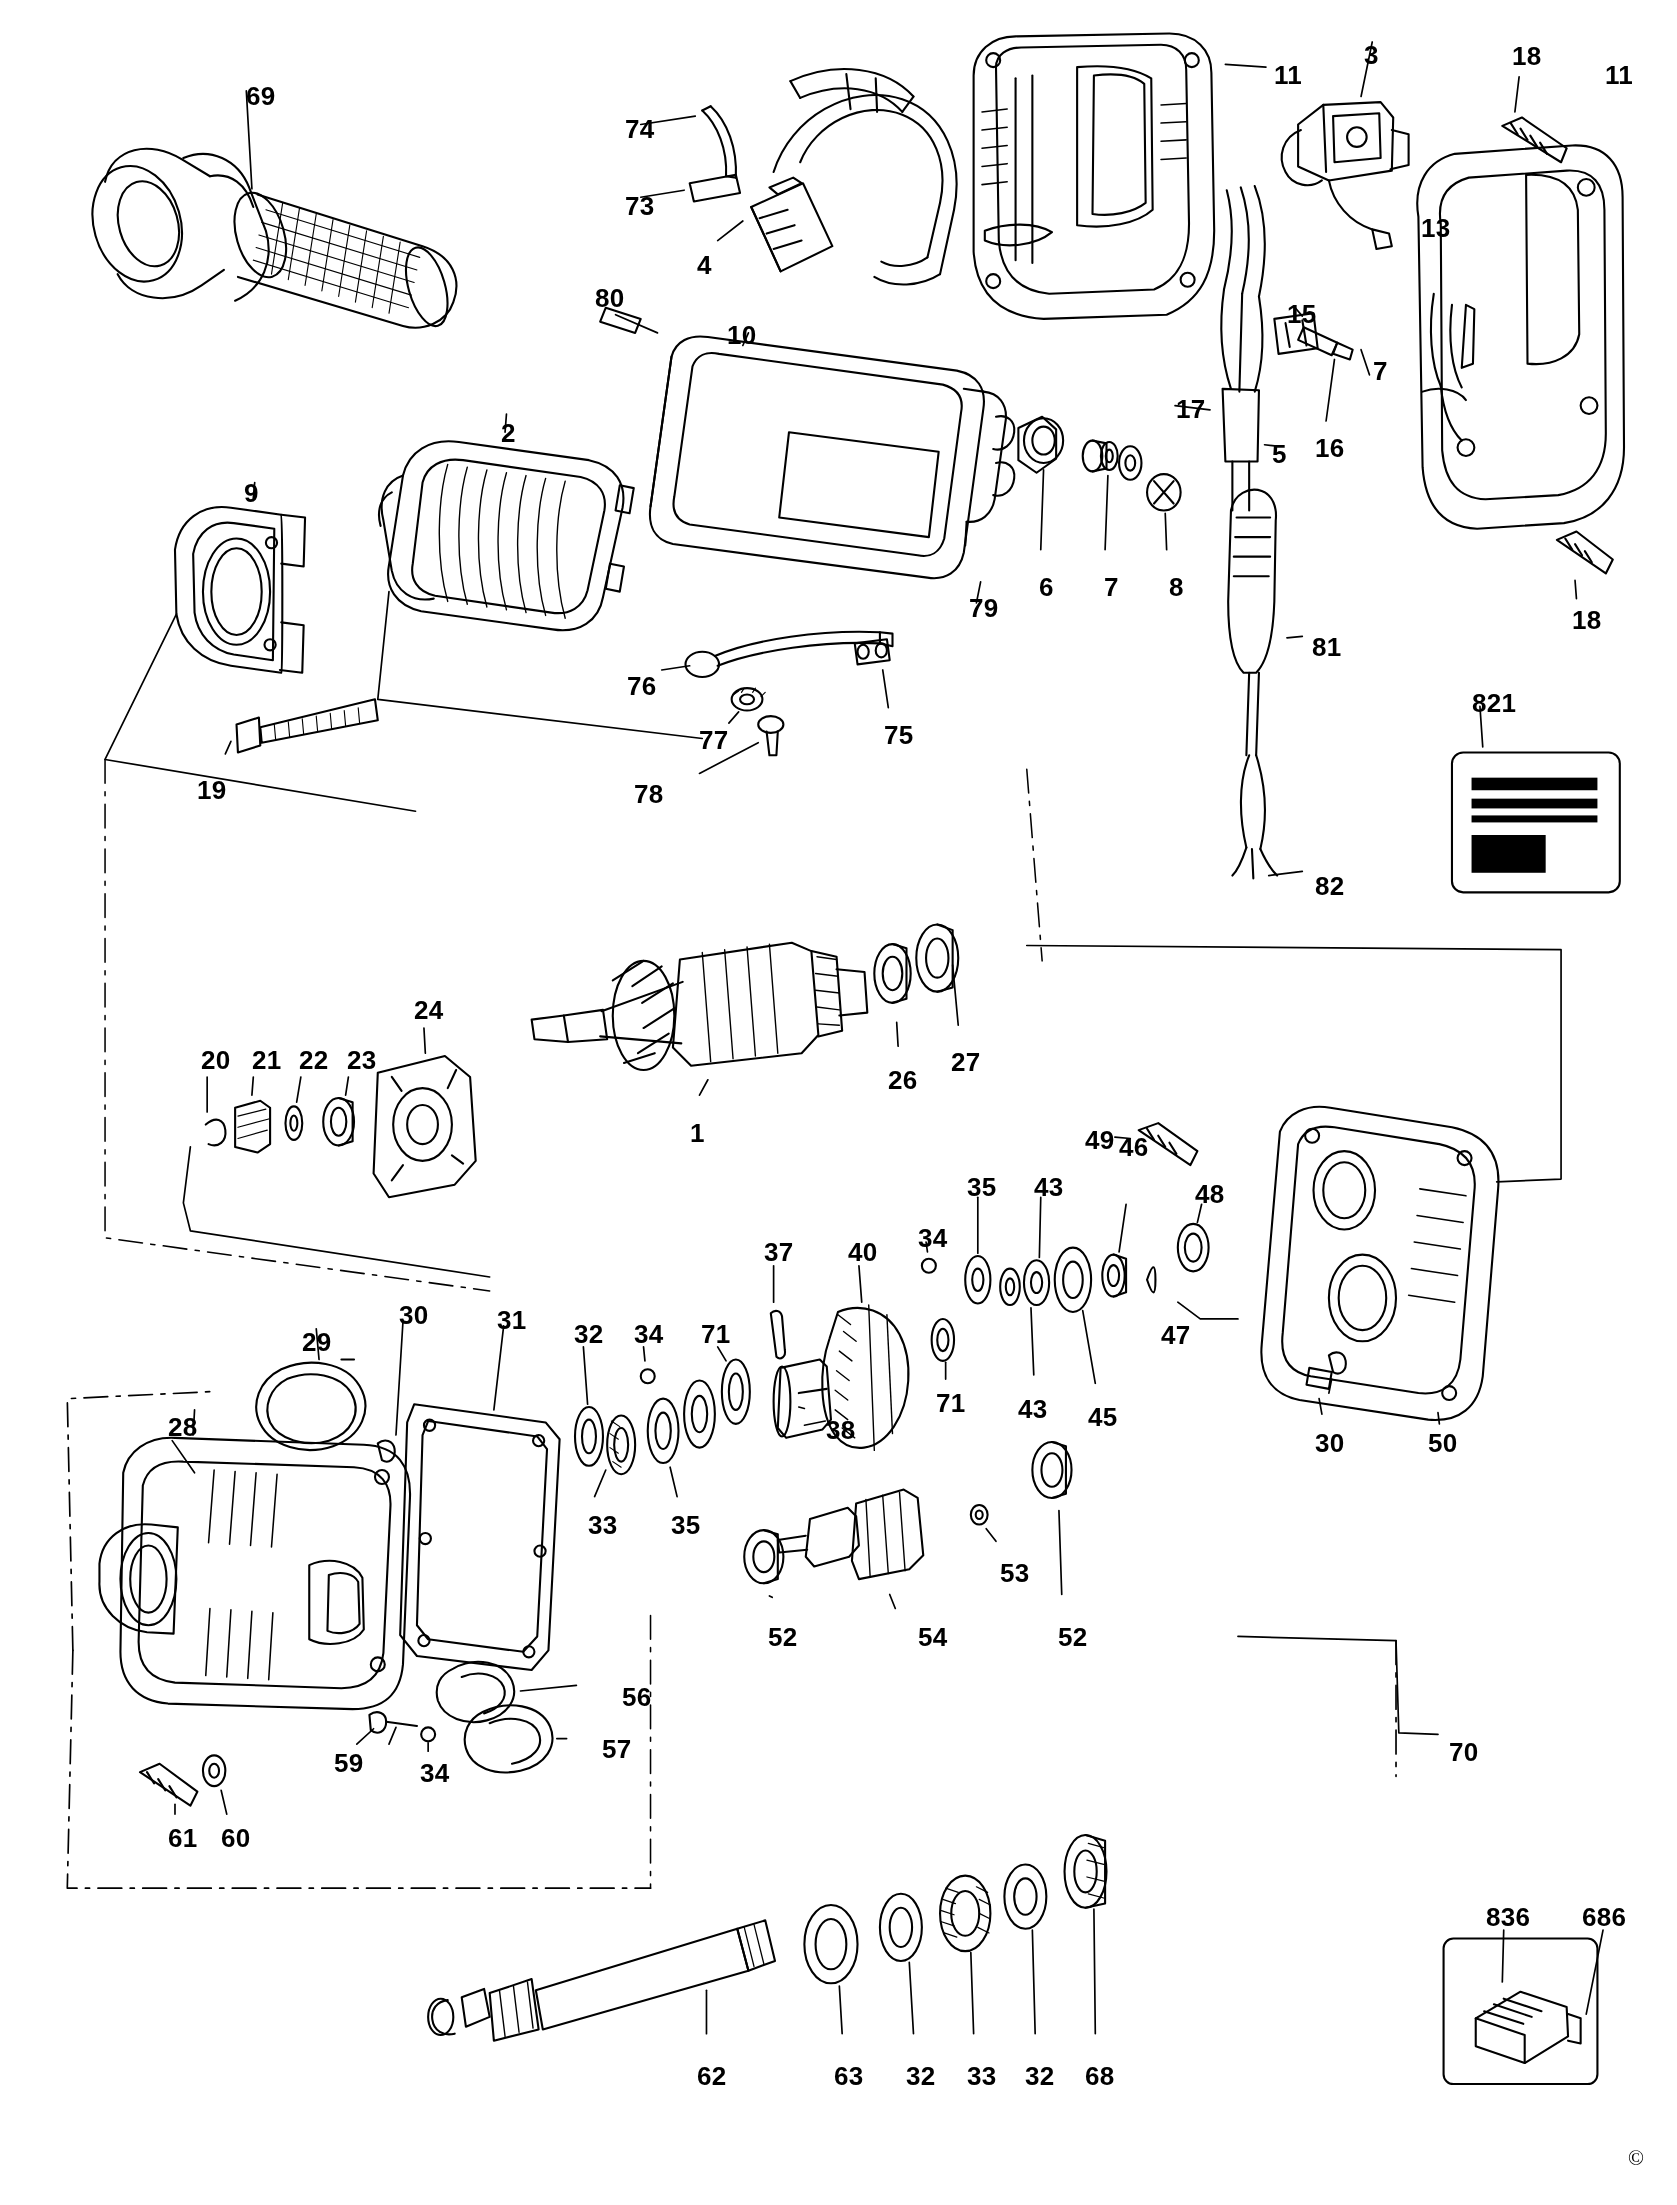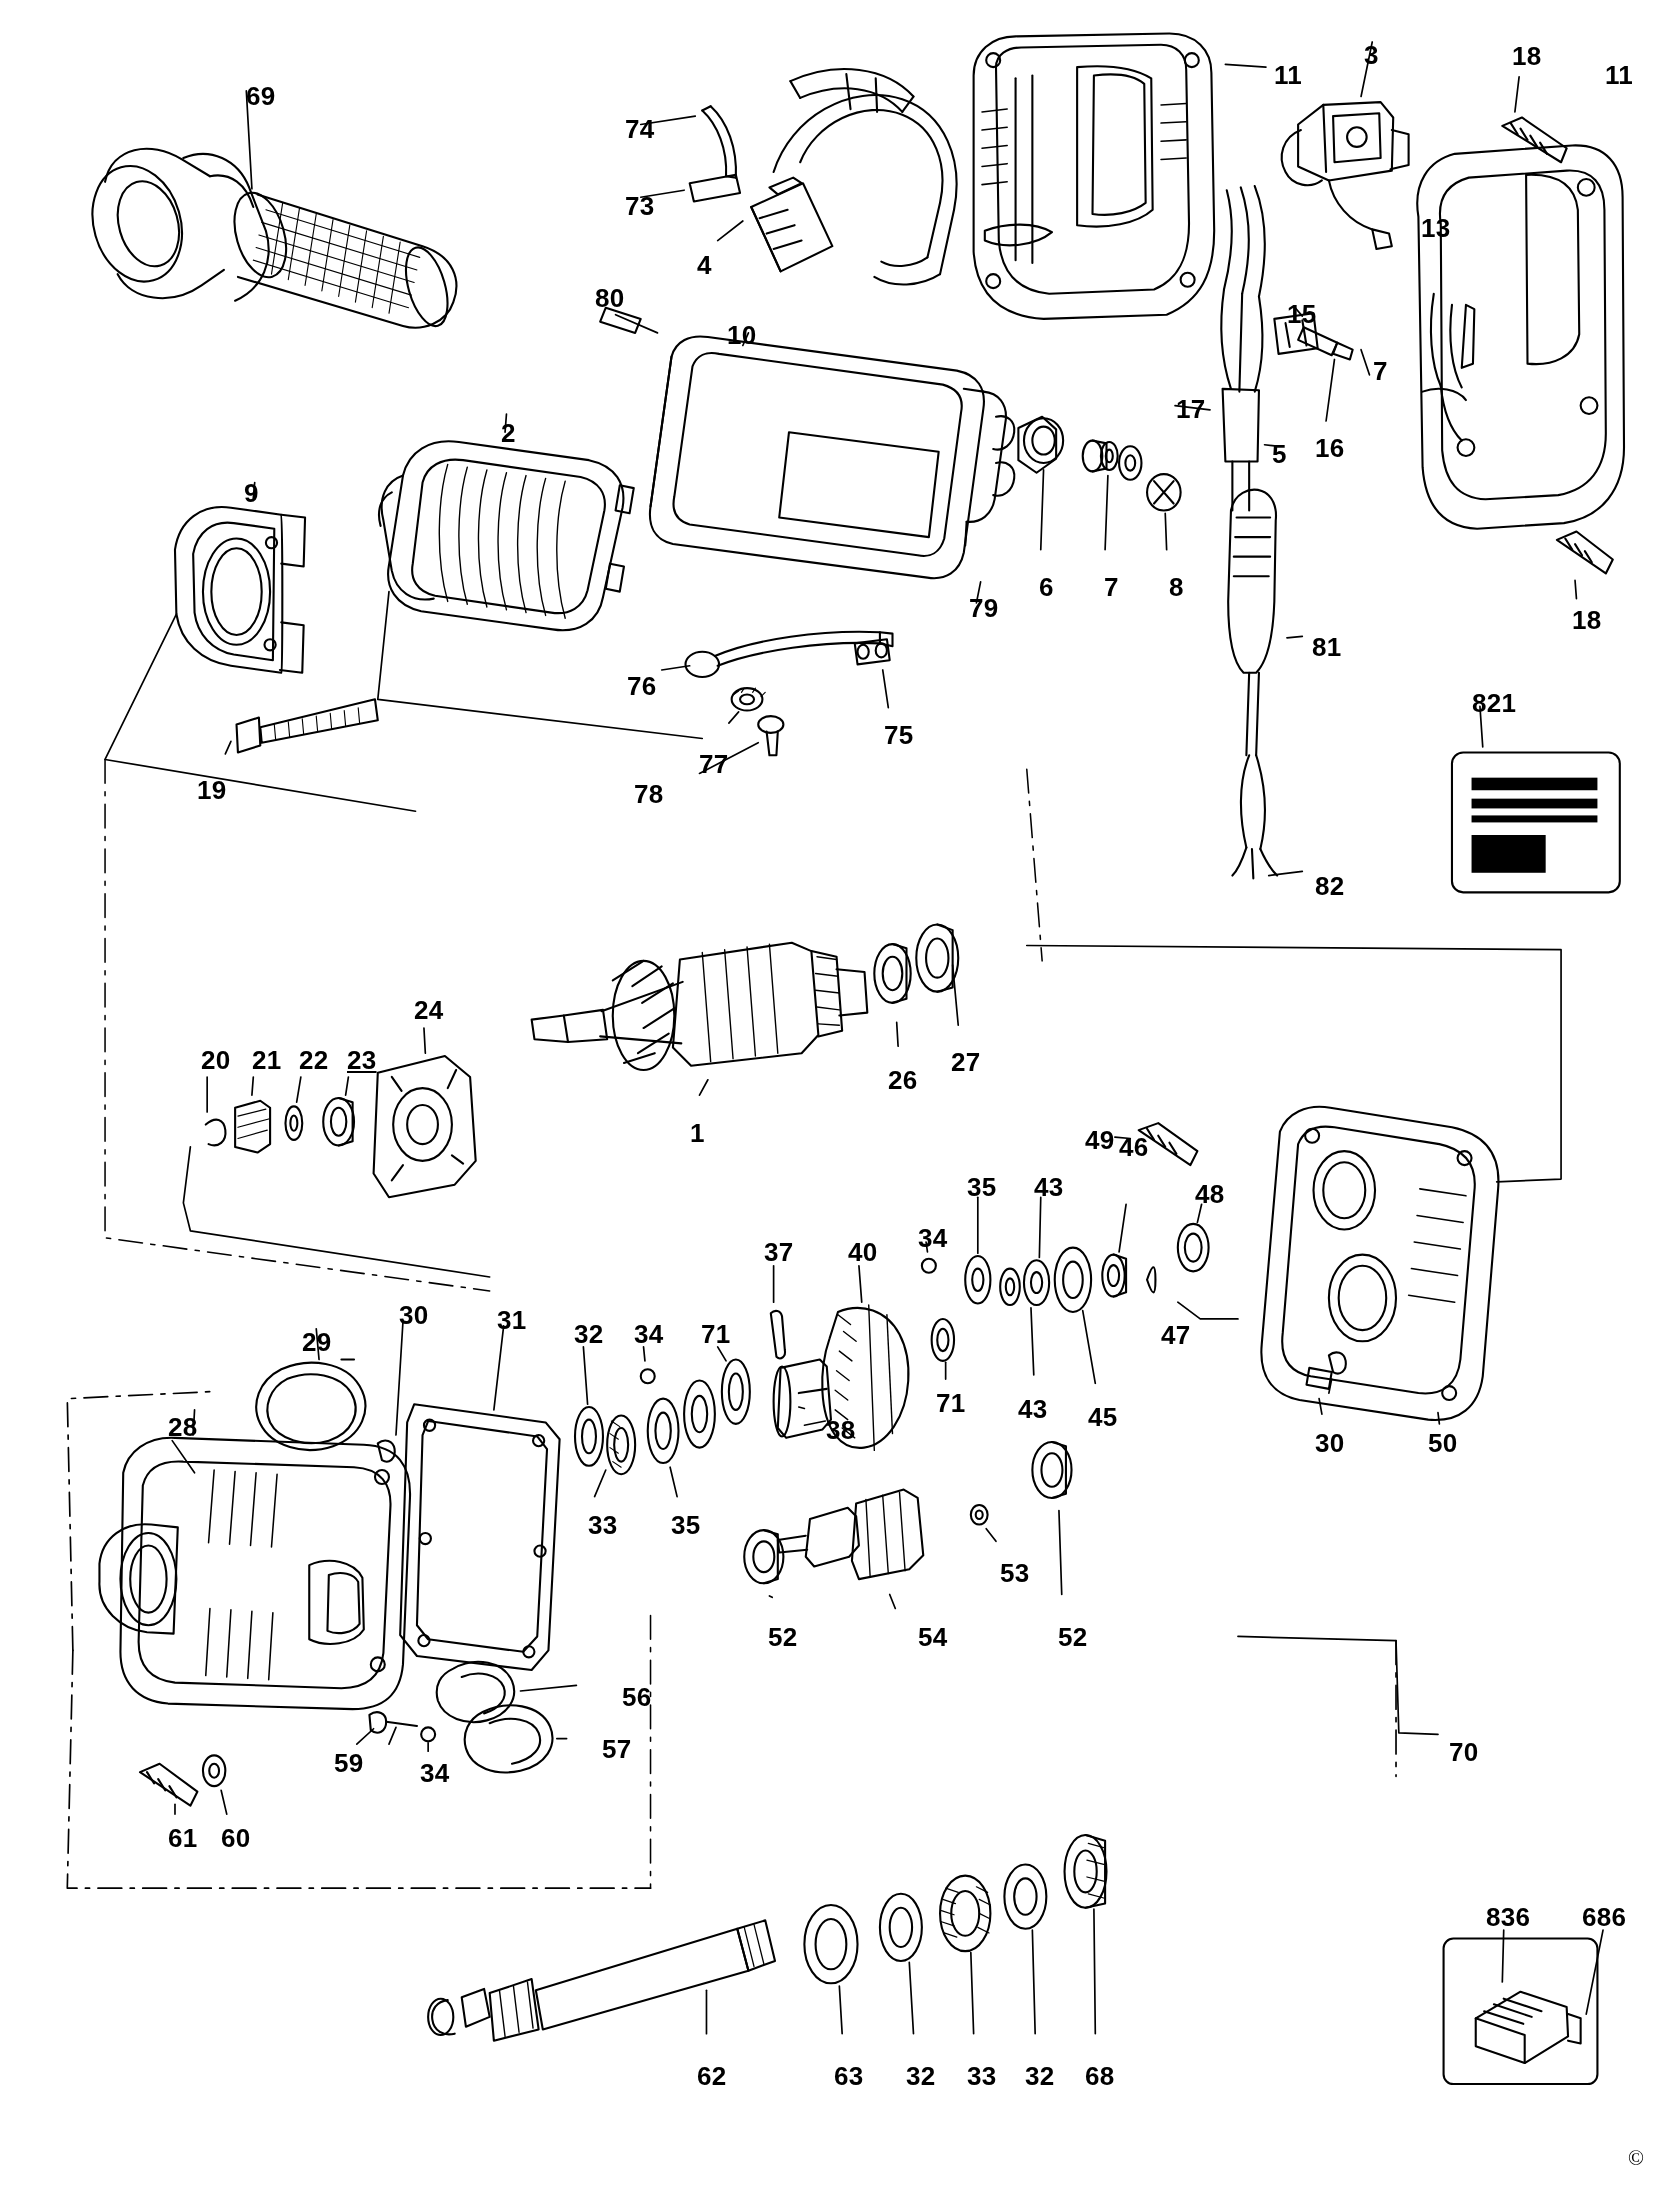--- a/index.html
+++ b/index.html
@@ -775,32 +775,32 @@
       <div class="callout c-lg" style="left: 501px; top: 420px;">2</div>
       <div class="callout c-lg" style="left: 244px; top: 480px;">9</div>
       <div class="callout c-lg" style="left: 969px; top: 595px;">79</div>
       <div class="callout c-lg" style="left: 1039px; top: 574px;">6</div>
       <div class="callout c-lg" style="left: 1104px; top: 574px;">7</div>
       <div class="callout c-lg" style="left: 1169px; top: 574px;">8</div>
       <div class="callout c-lg" style="left: 1572px; top: 607px;">18</div>
       <div class="callout c-lg" style="left: 1312px; top: 634px;">81</div>
       <div class="callout c-lg" style="left: 197px; top: 777px;">19</div>
       <div class="callout c-lg" style="left: 627px; top: 673px;">76</div>
-      <div class="callout c-lg" style="left: 699px; top: 727px; margin-top: 24px;">77</div>
+      <div class="callout c-lg" style="left: 699px; top: 727px;">77</div>
       <div class="callout c-lg" style="left: 634px; top: 781px;">78</div>
       <div class="callout c-lg" style="left: 884px; top: 722px;">75</div>
       <div class="callout c-lg" style="left: 1472px; top: 690px;">821</div>
       <div class="callout c-lg" style="left: 1315px; top: 873px;">82</div>
       <div class="callout c-lg" style="left: 414px; top: 997px;">24</div>
       <div class="callout c-lg" style="left: 888px; top: 1067px;">26</div>
       <div class="callout c-lg" style="left: 951px; top: 1049px;">27</div>
       <div class="callout c-lg" style="left: 201px; top: 1047px;">20</div>
       <div class="callout c-lg" style="left: 252px; top: 1047px;">21</div>
       <div class="callout c-lg" style="left: 299px; top: 1047px;">22</div>
-      <div class="callout c-lg" style="left: 347px; top: 1047px; text-decoration: underline;">23</div>
+      <div class="callout c-lg" style="left: 347px; top: 1047px;">23</div>
       <div class="callout c-lg" style="left: 690px; top: 1120px;">1</div>
       <div class="callout c-lg" style="left: 1085px; top: 1127px;">49</div>
       <div class="callout c-lg" style="left: 967px; top: 1174px;">35</div>
       <div class="callout c-lg" style="left: 1034px; top: 1174px;">43</div>
       <div class="callout c-lg" style="left: 1119px; top: 1134px;">46</div>
       <div class="callout c-lg" style="left: 1195px; top: 1181px;">48</div>
       <div class="callout c-lg" style="left: 918px; top: 1225px;">34</div>
       <div class="callout c-lg" style="left: 764px; top: 1239px;">37</div>
       <div class="callout c-lg" style="left: 848px; top: 1239px;">40</div>
       <div class="callout c-lg" style="left: 1161px; top: 1322px;">47</div>

